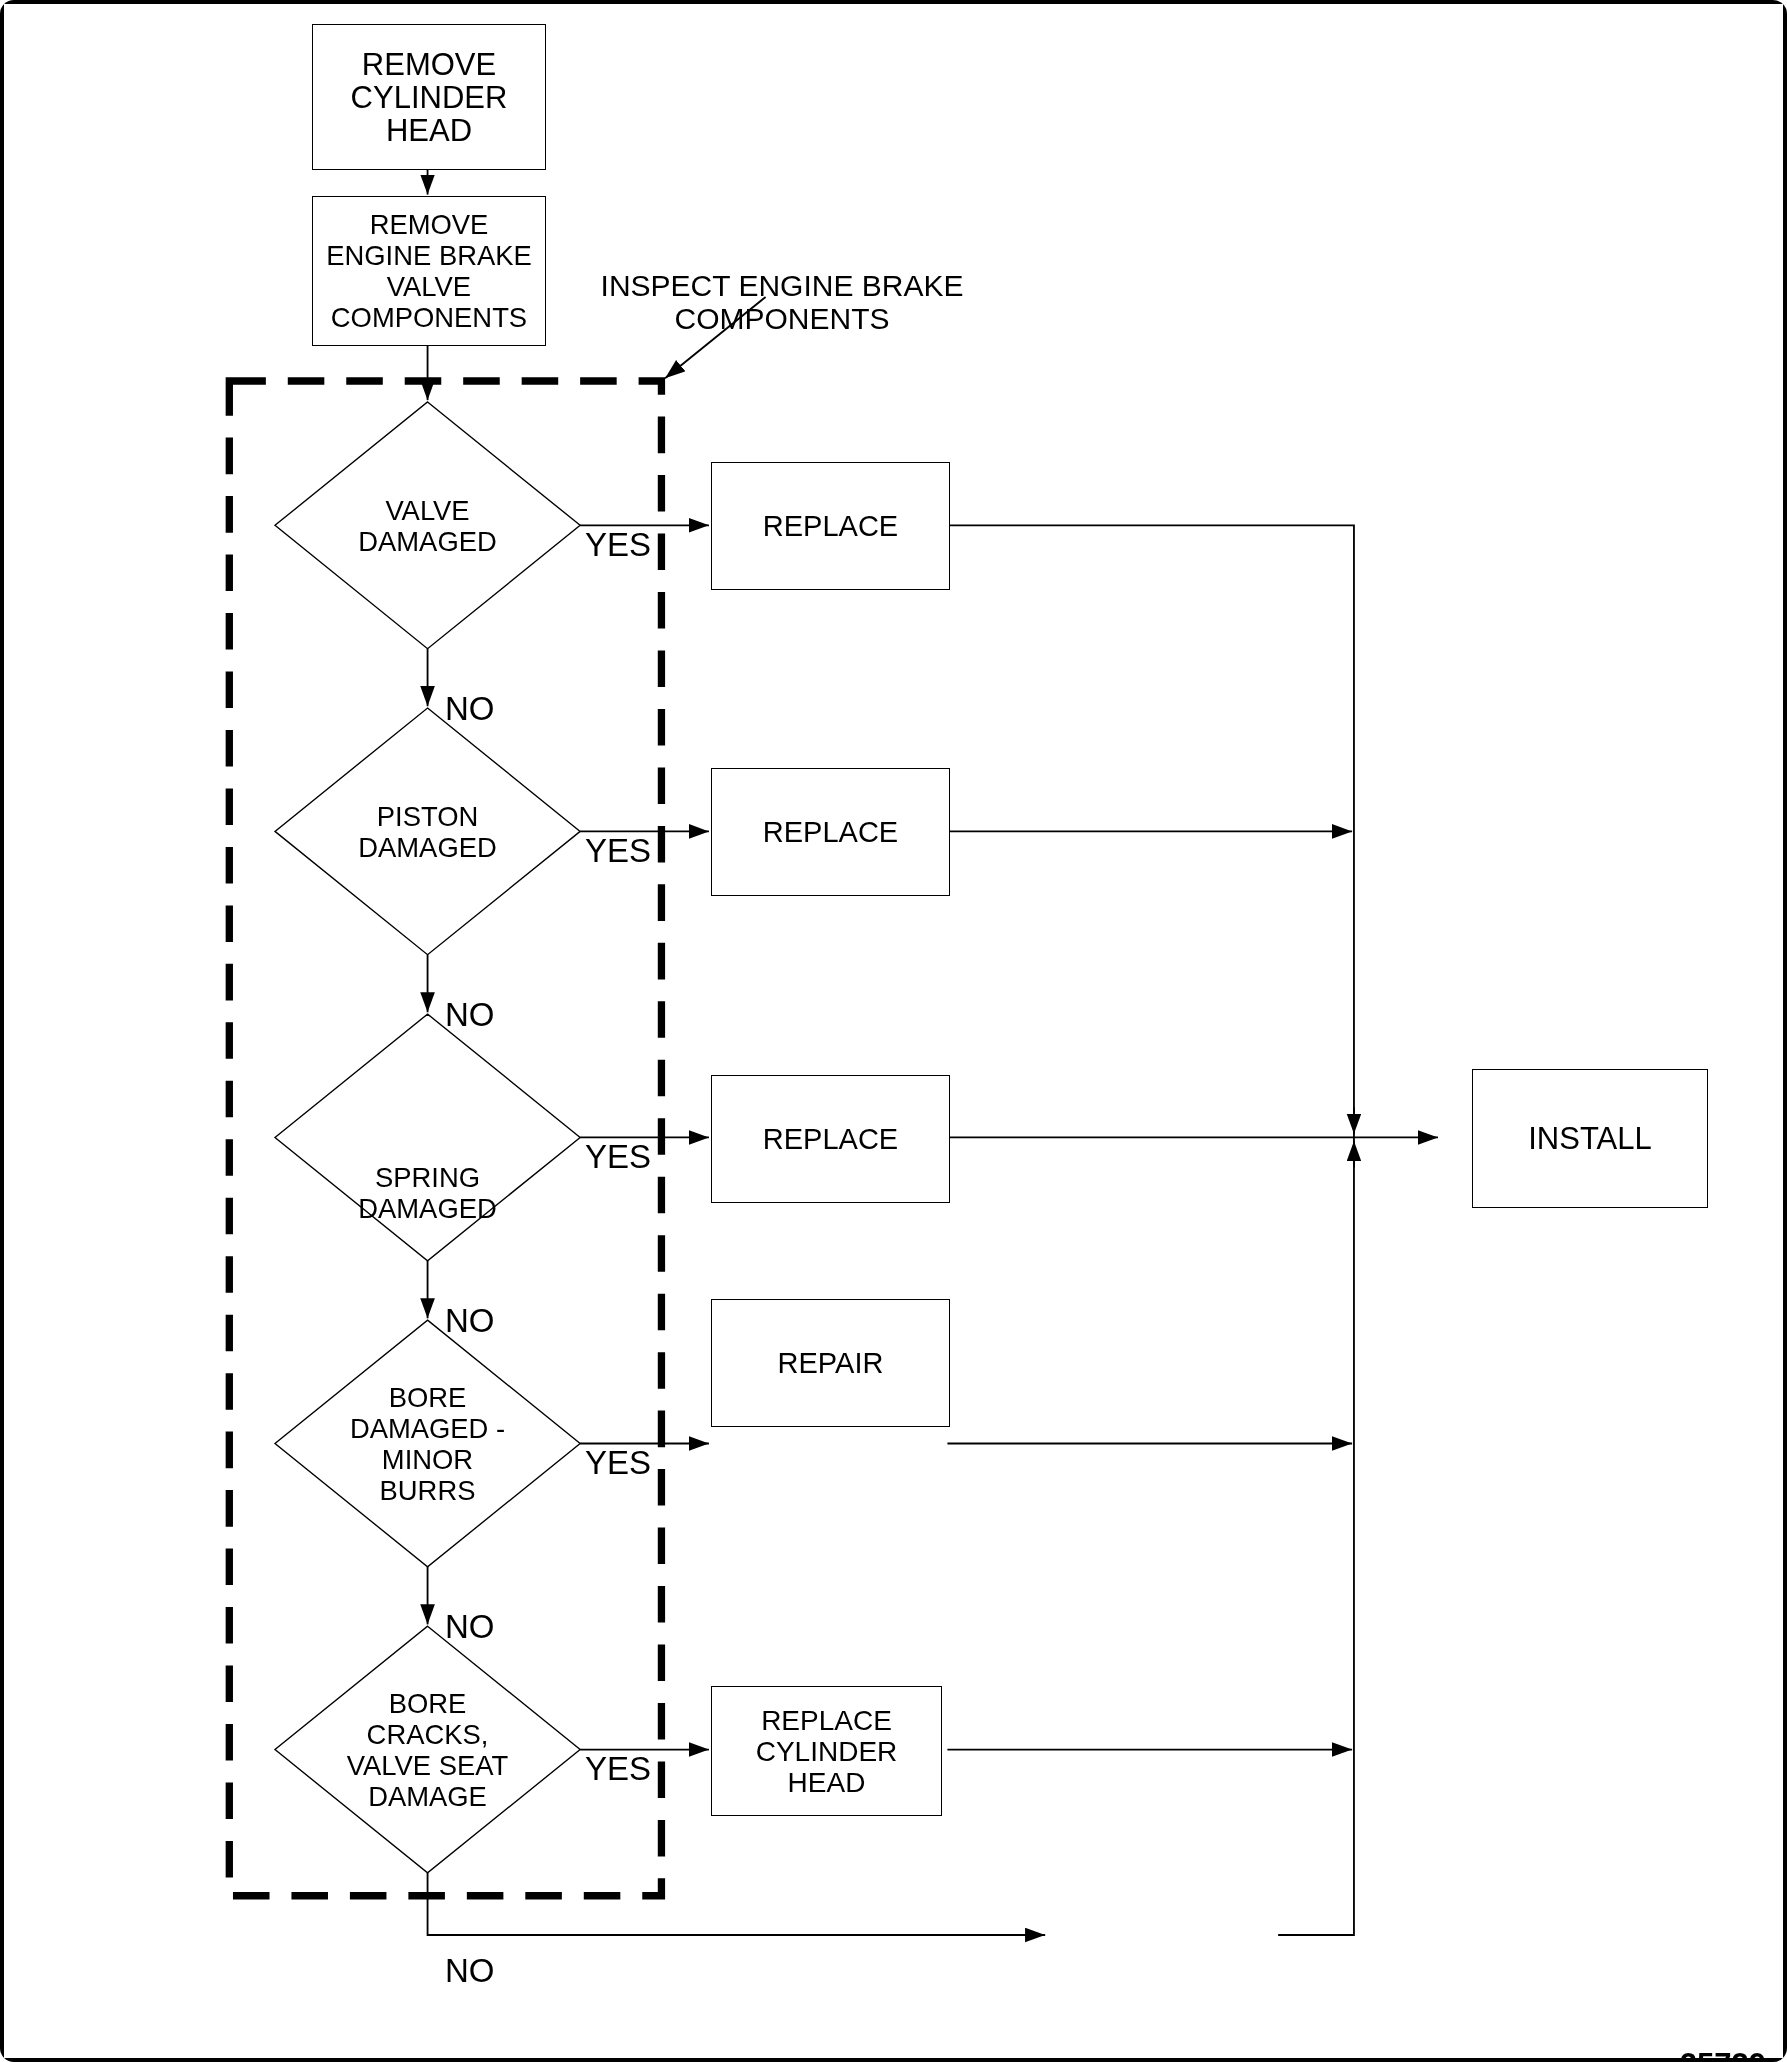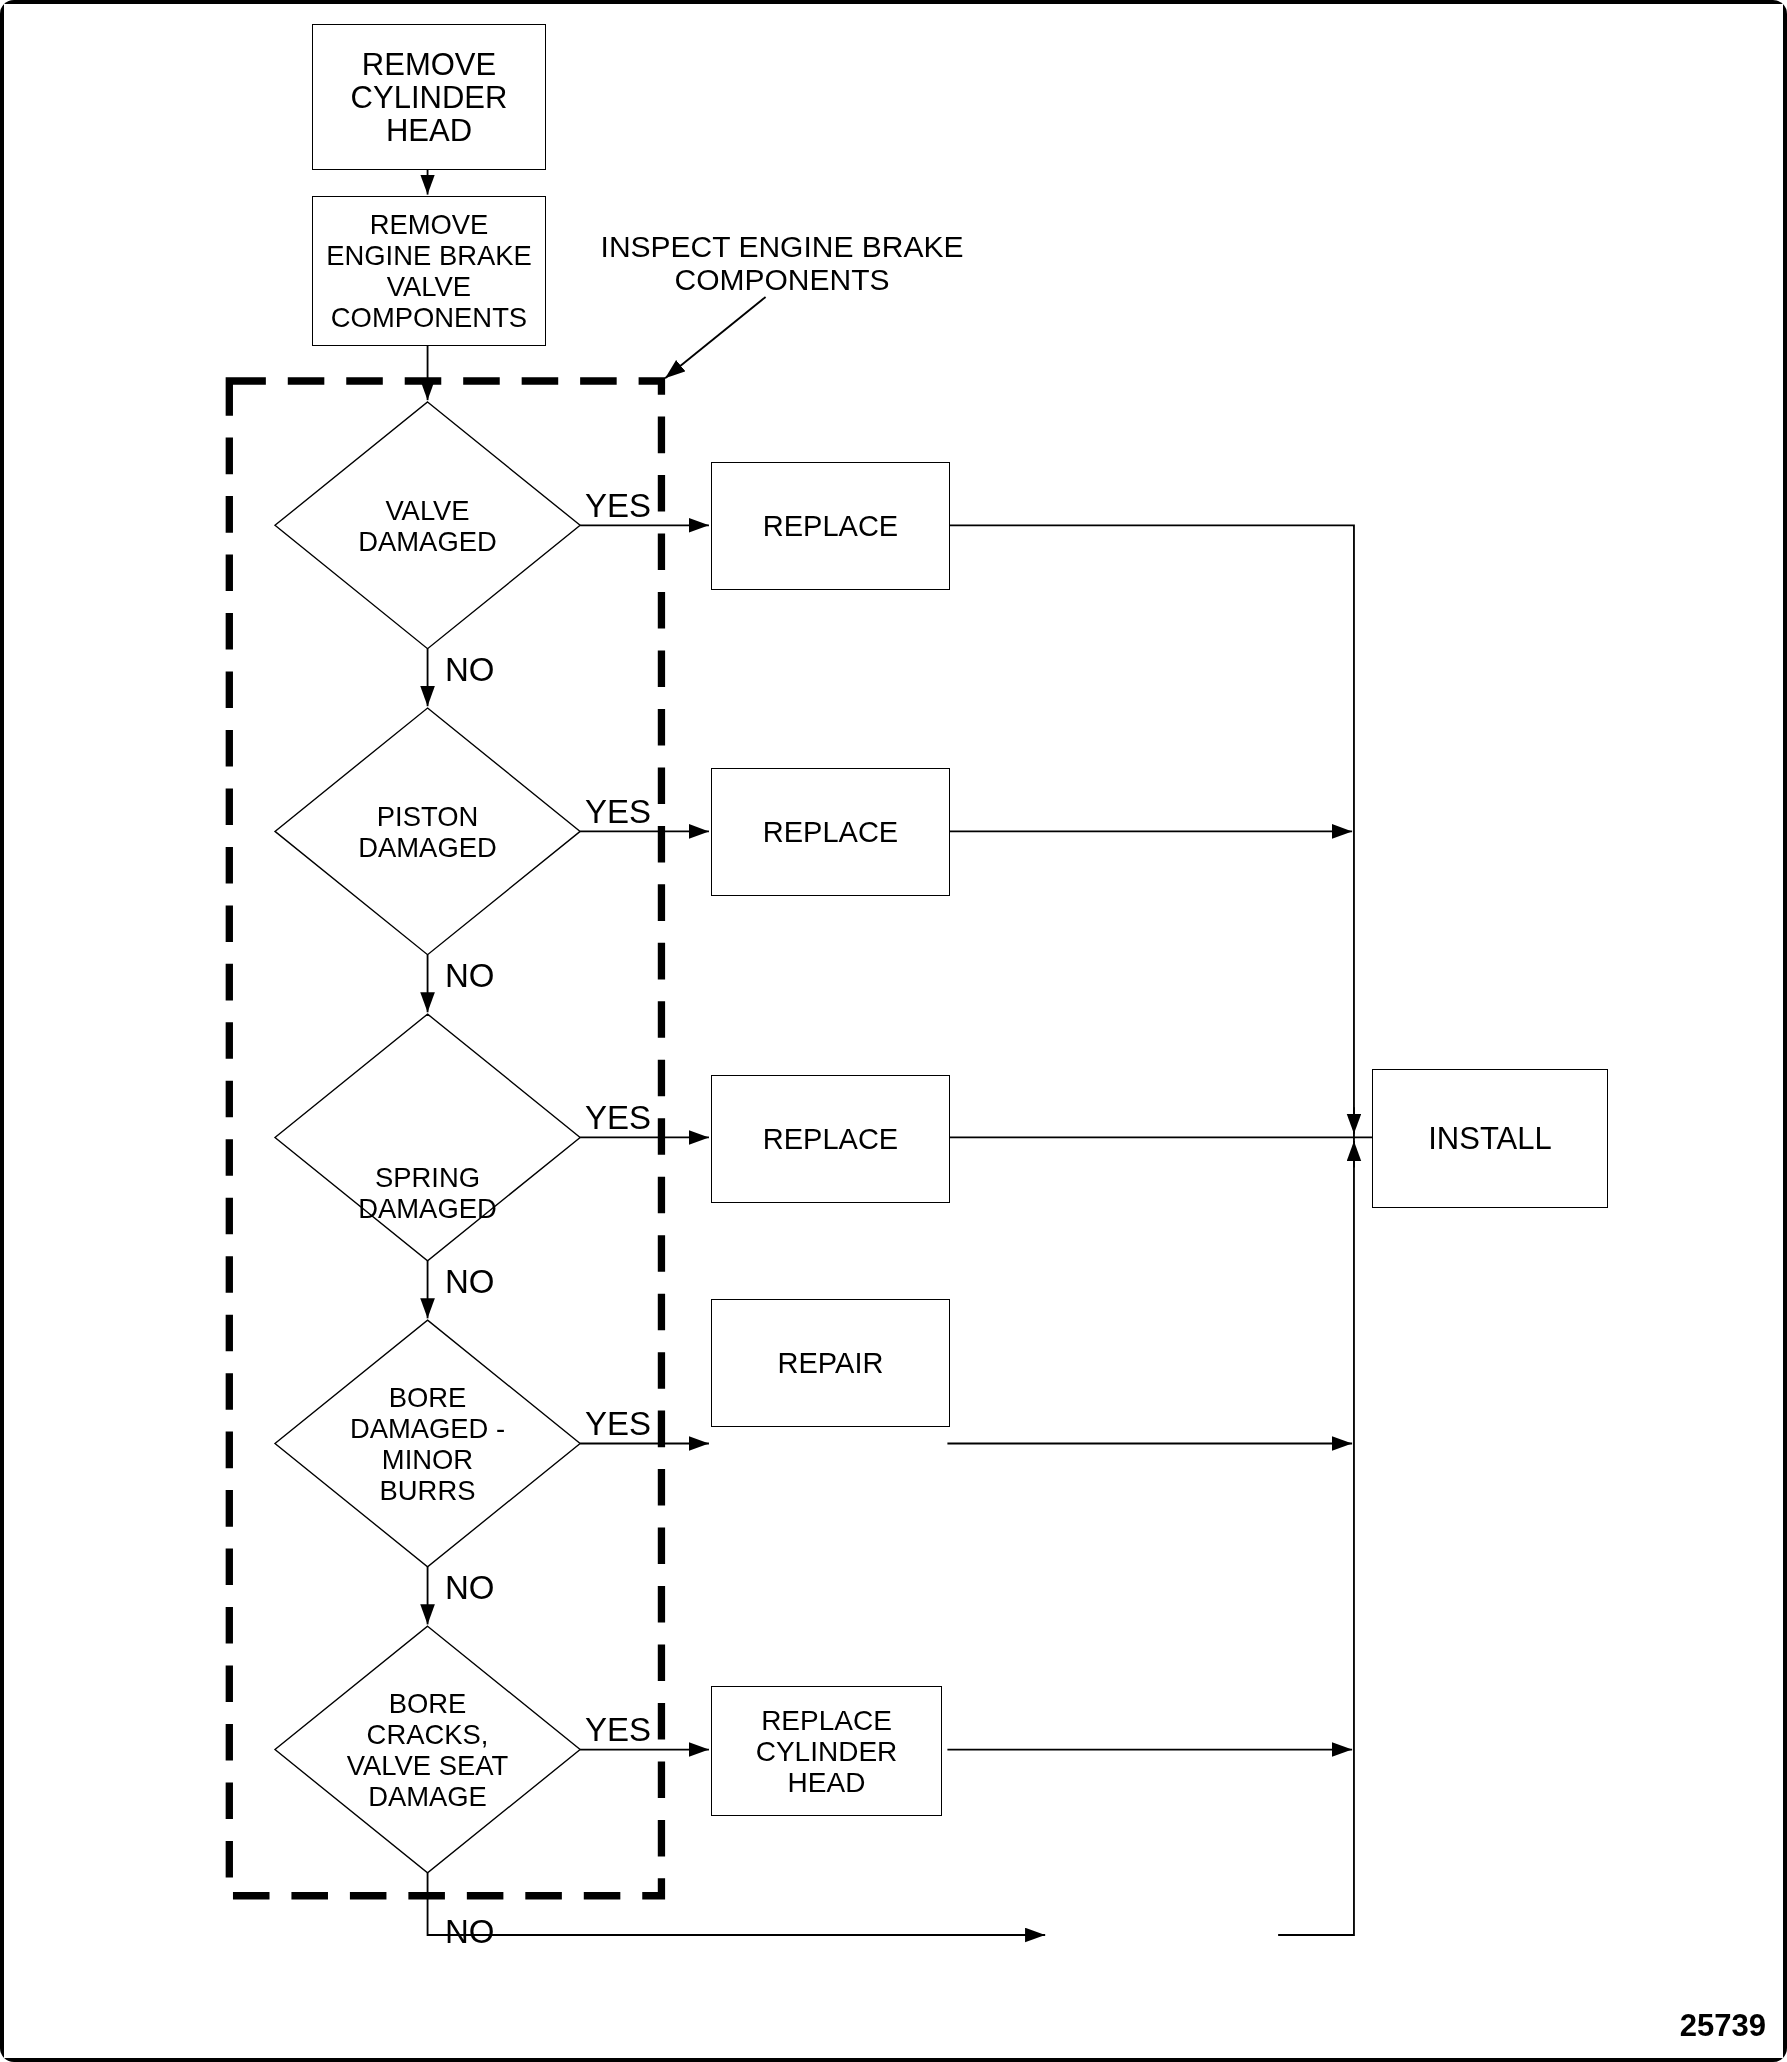--- a/index.html
+++ b/index.html
@@ -19,21 +19,21 @@
     border:1.8px solid #000;
     background:#fff;
     display:flex;align-items:center;justify-content:center;
     text-align:center;white-space:pre-line;
   }
   .dtext{
     position:absolute;
     display:flex;align-items:center;justify-content:center;
     text-align:center;white-space:pre-line;
   }
-  .lbl{position:absolute;white-space:nowrap;}
+  .lbl{position:absolute;white-space:nowrap;margin-top:39px;}
   .f-start1{font-size:31px;line-height:33px;}
   .f-start2{font-size:27.4px;line-height:31px;}
   .f-box{font-size:29px;line-height:31px;}
   .f-box-sm{font-size:28px;line-height:31px;}
   .f-diamond{font-size:27.4px;line-height:31px;}
   .f-yesno{font-size:33px;}
   .f-note{font-size:30px;line-height:33px;text-align:center;white-space:pre-line;}
   .f-fig{font-size:31px;}
 </style>
 </head>
@@ -126,19 +126,19 @@
   <div class="lbl f-yesno" style="left:445px;top:1913px;">NO</div>
 
   <div class="pbox f-box" style="left:711px;top:462px;width:237px;height:126px;">REPLACE</div>
   <div class="pbox f-box" style="left:711px;top:768px;width:237px;height:126px;">REPLACE</div>
   <div class="pbox f-box" style="left:711px;top:1075px;width:237px;height:126px;">REPLACE</div>
   <div class="pbox f-box" style="left:711px;top:1299px;width:237px;height:126px;">REPAIR</div>
   <div class="pbox f-box-sm" style="left:711px;top:1686px;width:229px;height:128px;">REPLACE
 CYLINDER
 HEAD</div>
 
-  <div class="pbox f-start1" style="left:1372px;top:1069px;width:234px;height:137px;">INSTALL</div>
+  <div class="pbox f-start1" style="left:1472px;top:1069px;width:234px;height:137px;">INSTALL</div>
 
   <div class="lbl f-fig" style="right:21px;top:2008px;font-weight:bold;">25739</div>
 
   <div class="page-border"></div>
 </div>
 
 
 </body></html>

